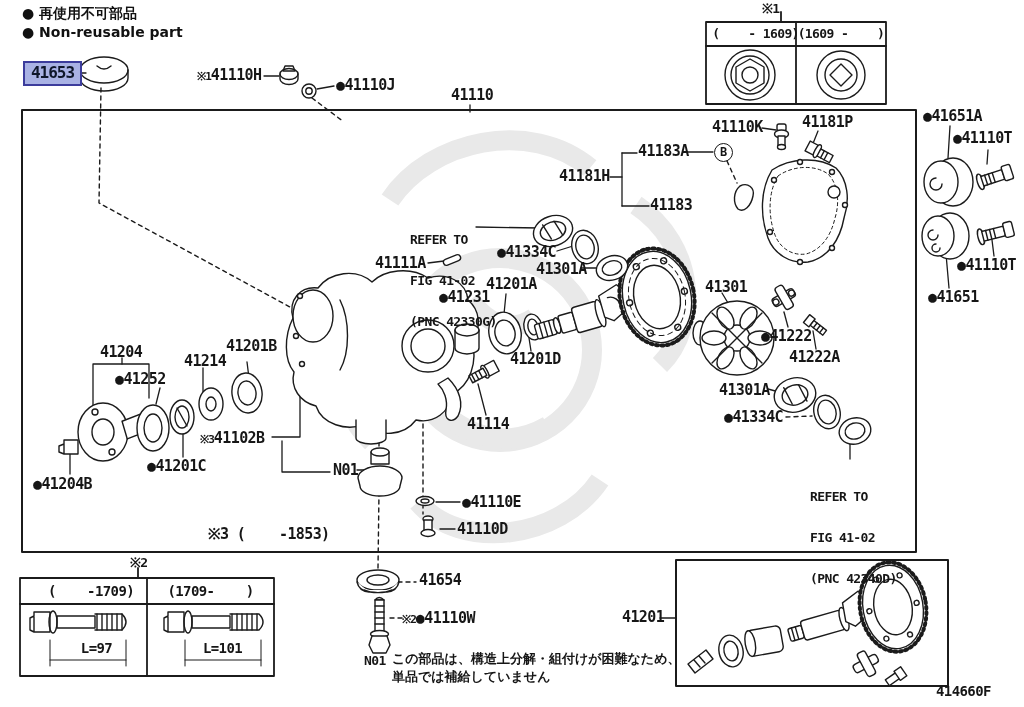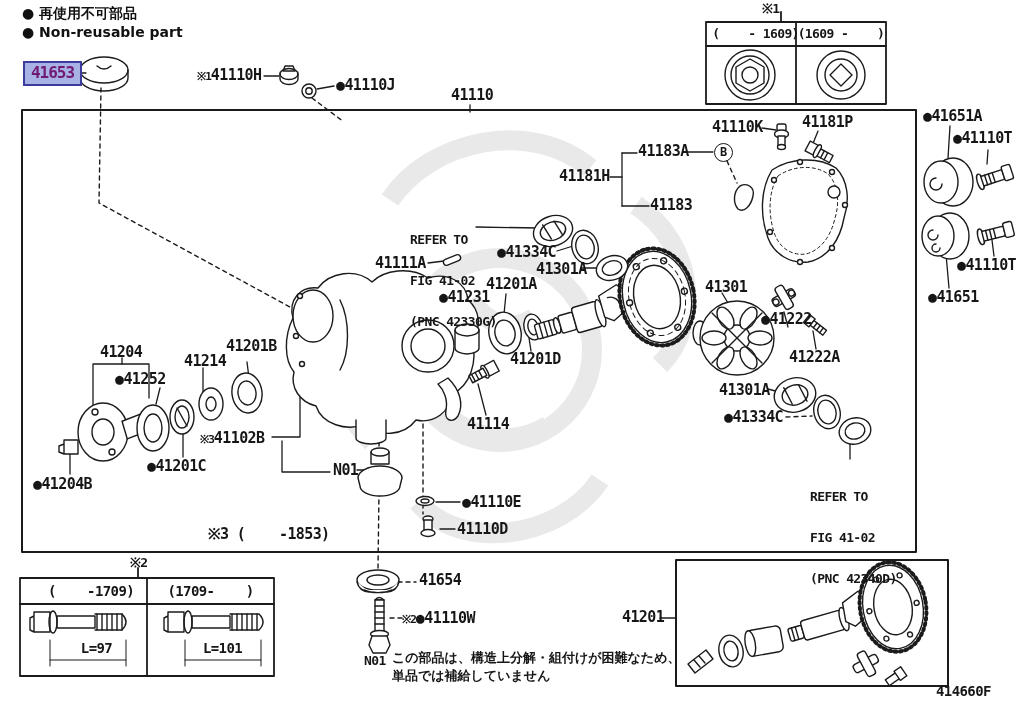--- a/index.html
+++ b/index.html
@@ -3,24 +3,24 @@
 <meta charset="utf-8">
 <style>
   html,body{margin:0;padding:0;background:#ffffff;}
   #stage{position:relative;width:1024px;height:707px;background:#fff;overflow:hidden;
          font-family:"DejaVu Sans Mono","Liberation Mono",monospace;}
   svg{position:absolute;left:0;top:0;}
   .lbl{position:absolute;font:bold 15px "DejaVu Sans Mono","Liberation Mono",monospace;
        color:#161616;letter-spacing:-0.6px;white-space:pre;line-height:1.05;}
   .sm{font-size:13px;}
   .marker{font-size:11px;letter-spacing:-1px;}
-  .jp{font-family:Liberation Mono, monospace;}
+  .jp{font-family:Liberation Serif, serif;}
   .center{text-align:center;}
   .hl{position:absolute;left:23px;top:61px;width:55px;height:21px;
-      background:#a9b2e4;border:2px solid #3c3c9c;color:#701a75;
+      background:#a9b2e4;border:2px solid #3c3c9c;color:#0f172a;
       font:bold 16px "DejaVu Sans Mono",monospace;text-align:center;line-height:20px;letter-spacing:-1px;}
   .bcirc{position:absolute;left:714px;top:143px;width:17px;height:17px;border:1.6px solid #161616;
          border-radius:50%;font:bold 12px "DejaVu Sans Mono",monospace;text-align:center;line-height:17px;color:#161616;}
   .legend{position:absolute;font:bold 14px "DejaVu Sans","Liberation Sans",sans-serif;color:#111;white-space:pre;}
 </style>
 </head>
 <body>
 
 <div id="stage">
 
@@ -468,21 +468,21 @@
   <div>FIG 41-02</div>
   <div>(PNC 42330G)</div>
 </div>
 
 <div class="lbl" style="left:497px;top:245px">●41334C</div>
 <div class="lbl" style="left:536px;top:262px">41301A</div>
 <div class="lbl" style="left:375px;top:256px">41111A</div>
 <div class="lbl" style="left:439px;top:290px">●41231</div>
 <div class="lbl" style="left:486px;top:277px">41201A</div>
 <div class="lbl" style="left:705px;top:280px">41301</div>
-<div class="lbl" style="left:761px;top:312px">●41222</div>
+<div class="lbl" style="left:761px;top:329px">●41222</div>
 <div class="lbl" style="left:789px;top:350px">41222A</div>
 <div class="lbl" style="left:510px;top:352px">41201D</div>
 <div class="lbl" style="left:100px;top:345px">41204</div>
 <div class="lbl" style="left:115px;top:372px">●41252</div>
 <div class="lbl" style="left:184px;top:354px">41214</div>
 <div class="lbl" style="left:226px;top:339px">41201B</div>
 <div class="lbl" style="left:200px;top:431px"><span class="marker">※3</span><span>41102B</span></div>
 <div class="lbl" style="left:147px;top:459px">●41201C</div>
 <div class="lbl" style="left:33px;top:477px">●41204B</div>
 <div class="lbl" style="left:467px;top:417px">41114</div>

